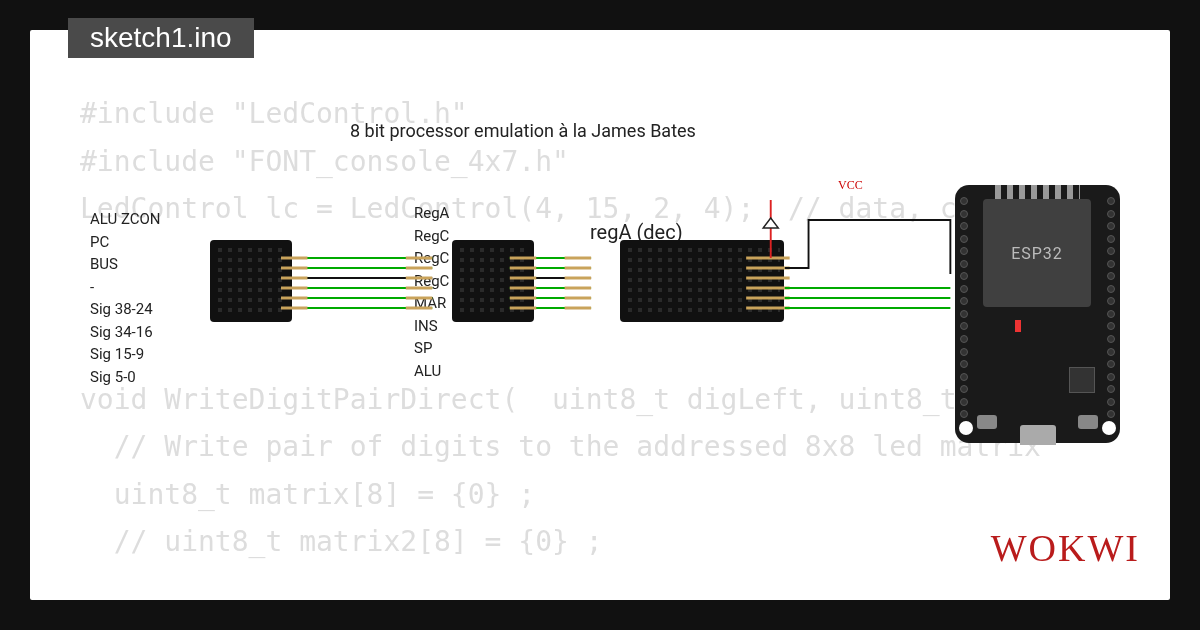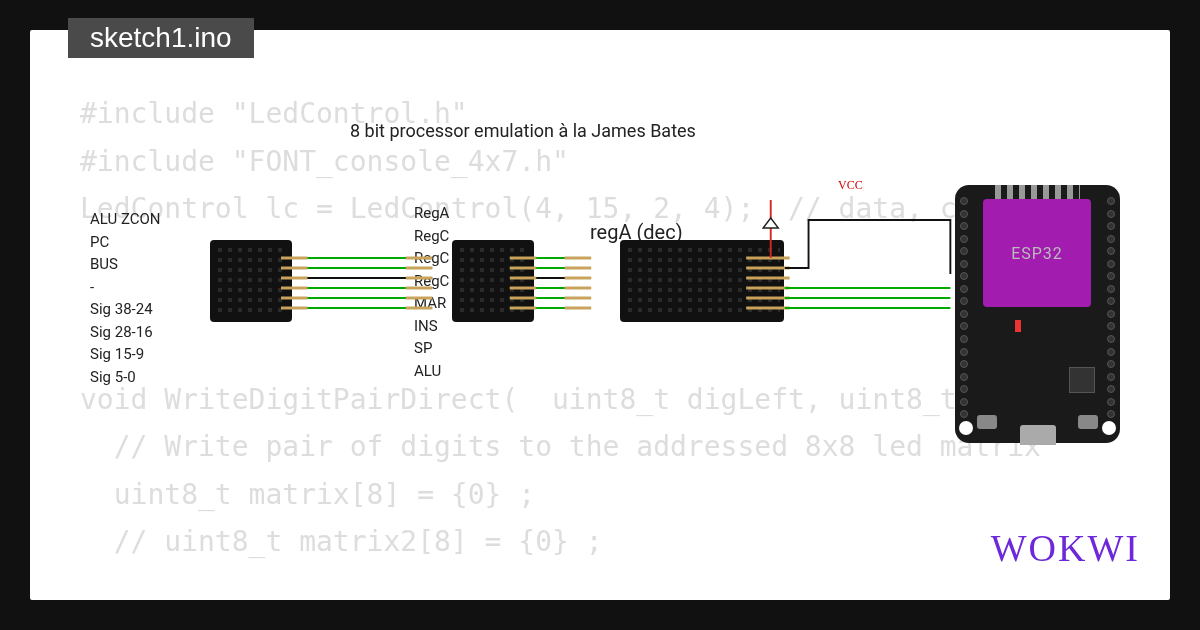--- a/index.html
+++ b/index.html
@@ -110,21 +110,21 @@
     height: 258px;
     background: #1a1a1a;
     border-radius: 14px;
   }
   .esp32 .shield {
     position: absolute;
     top: 14px;
     left: 28px;
     width: 108px;
     height: 108px;
-    background: #a21caf;
+    background: #404040;
     border-radius: 4px;
     display: flex;
     align-items: center;
     justify-content: center;
     color: #bbb;
     font-size: 16px;
     letter-spacing: 1px;
   }
   .esp32 .antenna {
     position: absolute;
@@ -193,21 +193,21 @@
     width: 100%; height: 100%;
     z-index: 3;
     pointer-events: none;
   }
   .wokwi-logo {
     position: absolute;
     bottom: 30px;
     right: 30px;
     font-size: 38px;
     letter-spacing: 2px;
-    color: #6d28d9;
+    color: #b91c1c;
     font-family: "Comic Sans MS", cursive;
     font-weight: 400;
     z-index: 20;
     text-transform: uppercase;
   }
 </style>
 </head>
 <body>
 
 <div class="tab">
@@ -232,21 +232,21 @@
 
   <div class="diagram">
     <div class="title-text">8 bit processor emulation à la James Bates</div>
 
     <div class="labels-col labels-left" id="labels-left">
         <div>ALU ZCON</div>
         <div>PC</div>
         <div>BUS</div>
         <div>-</div>
         <div>Sig 38-24</div>
-        <div>Sig 28-16</div>
+        <div>Sig 34-16</div>
         <div>Sig 15-9</div>
         <div>Sig 5-0</div>
       </div>
     <div class="labels-col labels-mid" id="labels-mid">
         <div>RegA</div>
         <div>RegC</div>
         <div>RegC</div>
         <div>RegC</div>
         <div>MAR</div>
         <div>INS</div>

